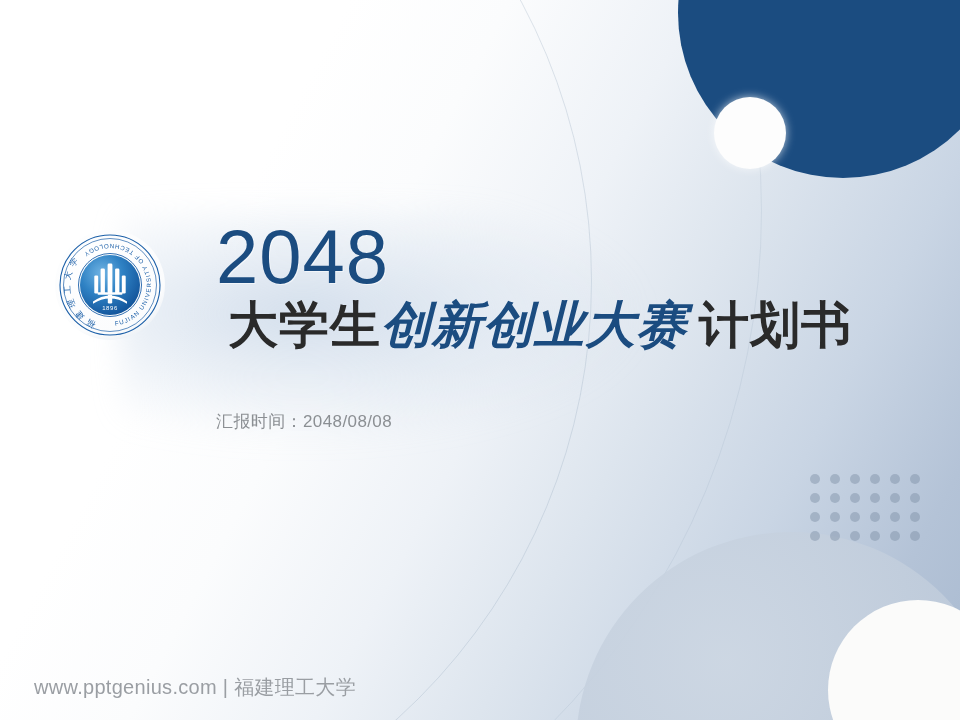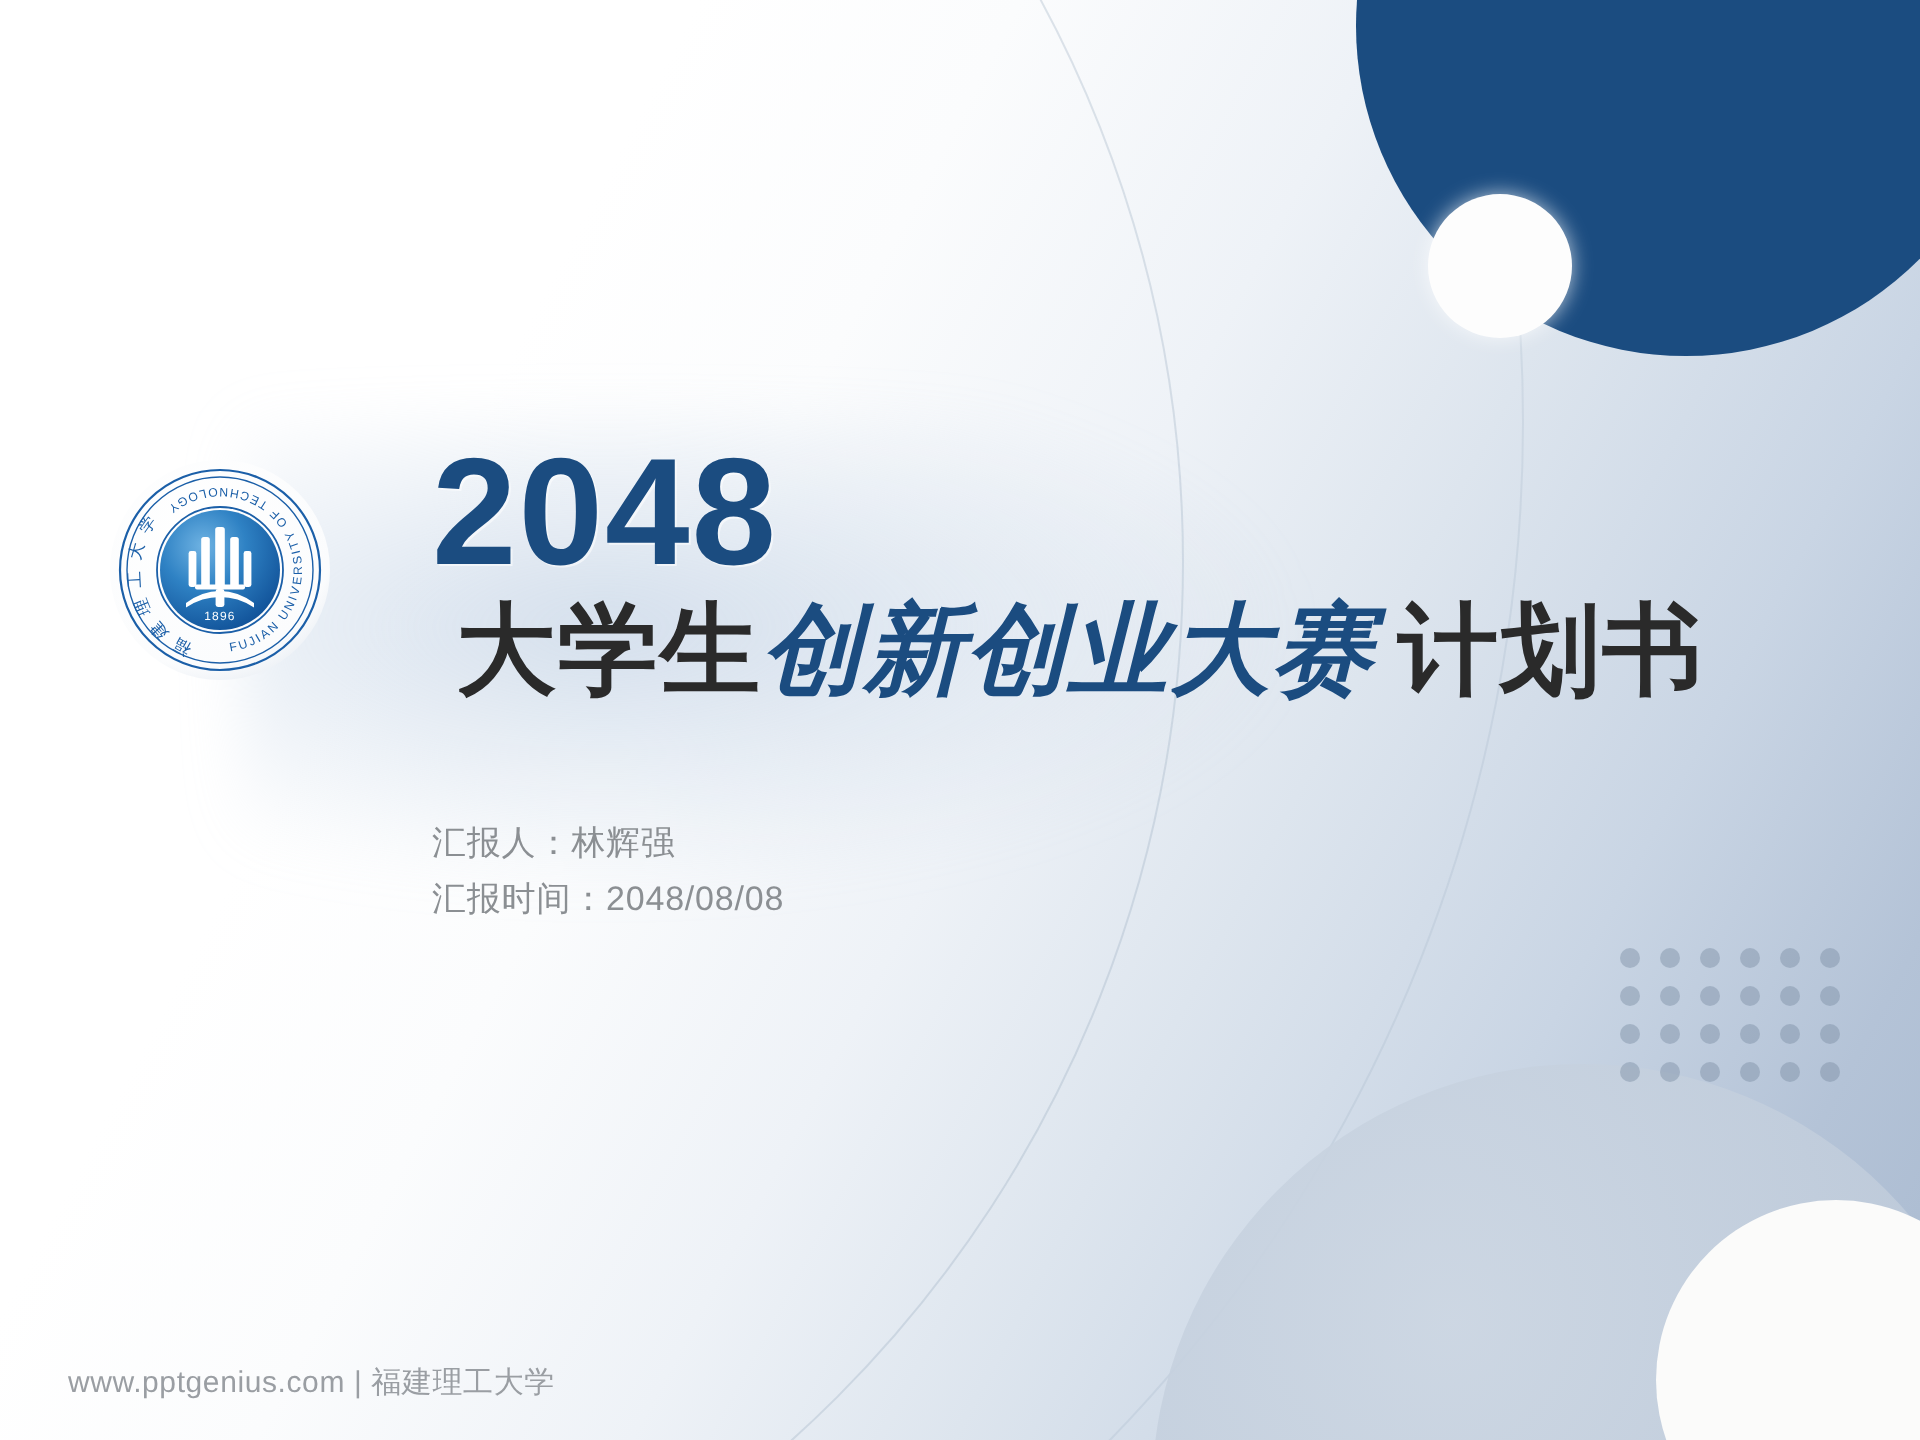--- a/index.html
+++ b/index.html
@@ -147,21 +147,21 @@
   
   .content {
     position: absolute;
     left: 216px;
     top: 222px;
     width: 700px;
   }
 
   .year {
     font-size: 76px;
-    font-weight: bold;
+    font-weight: normal;
     line-height: 0.92;
     color: #1b4c80;
     letter-spacing: 1px;
     margin: 0;
     text-shadow: 1px 1px 0 rgba(255,255,255,0.55);
   }
 
   .headline {
     margin: 6px 0 0 0;
     font-size: 50px;
@@ -188,21 +188,21 @@
     color: #8b8f93;
     line-height: 1.65;
     letter-spacing: 0.4px;
   }
 
   
   .footer {
     position: absolute;
     left: 34px;
     bottom: 19px;
-    font-size: 15px;
+    font-size: 20px;
     color: #9a9ea3;
     letter-spacing: 0.3px;
   }
 </style>
 </head>
 <body>
 
 <div class="slide">
 
   <div class="bg-layer">
@@ -293,20 +293,19 @@
   <div class="content">
 
     <div class="year">2048</div>
 
     <h1 class="headline">
       <span class="seg-dark">大学生</span><span class="seg-blue">创新创业大赛</span><span class="seg-dark">计划书</span>
     </h1>
 
 
     <div class="meta">
-      <div class="meta-line">汇报人：林辉强</div>
       <div class="meta-line">汇报时间：2048/08/08</div>
     </div>
   </div>
 
   <div class="footer">www.pptgenius.com | 福建理工大学</div>
 
 </div>
 
 </body></html>

